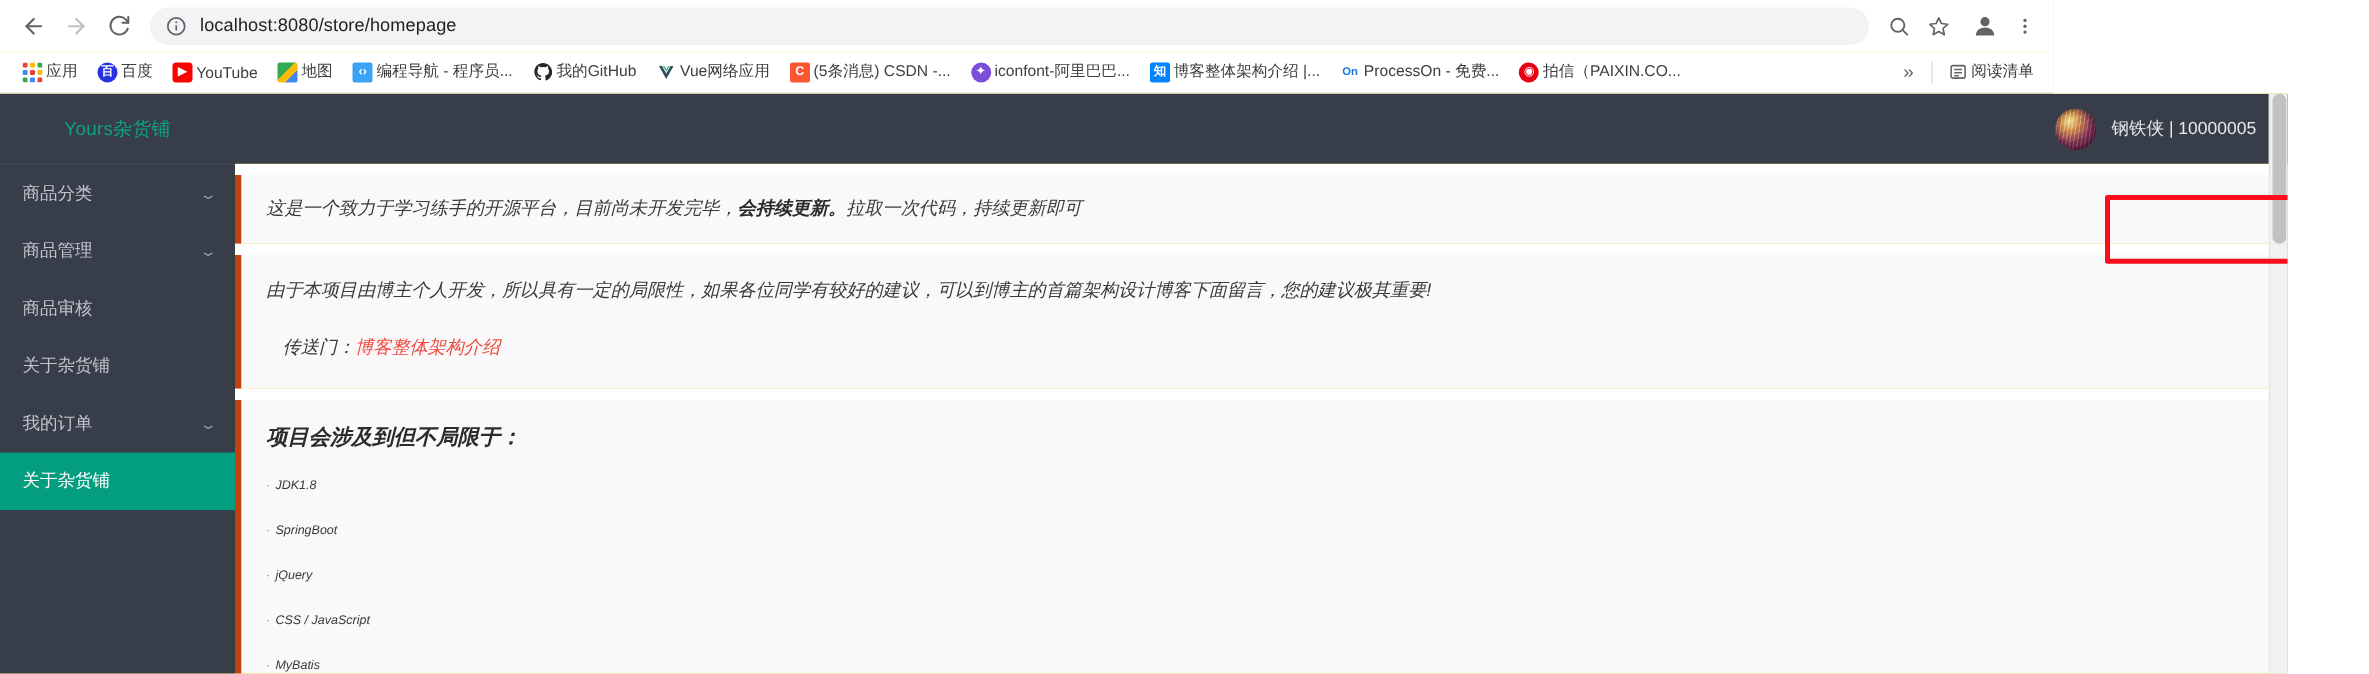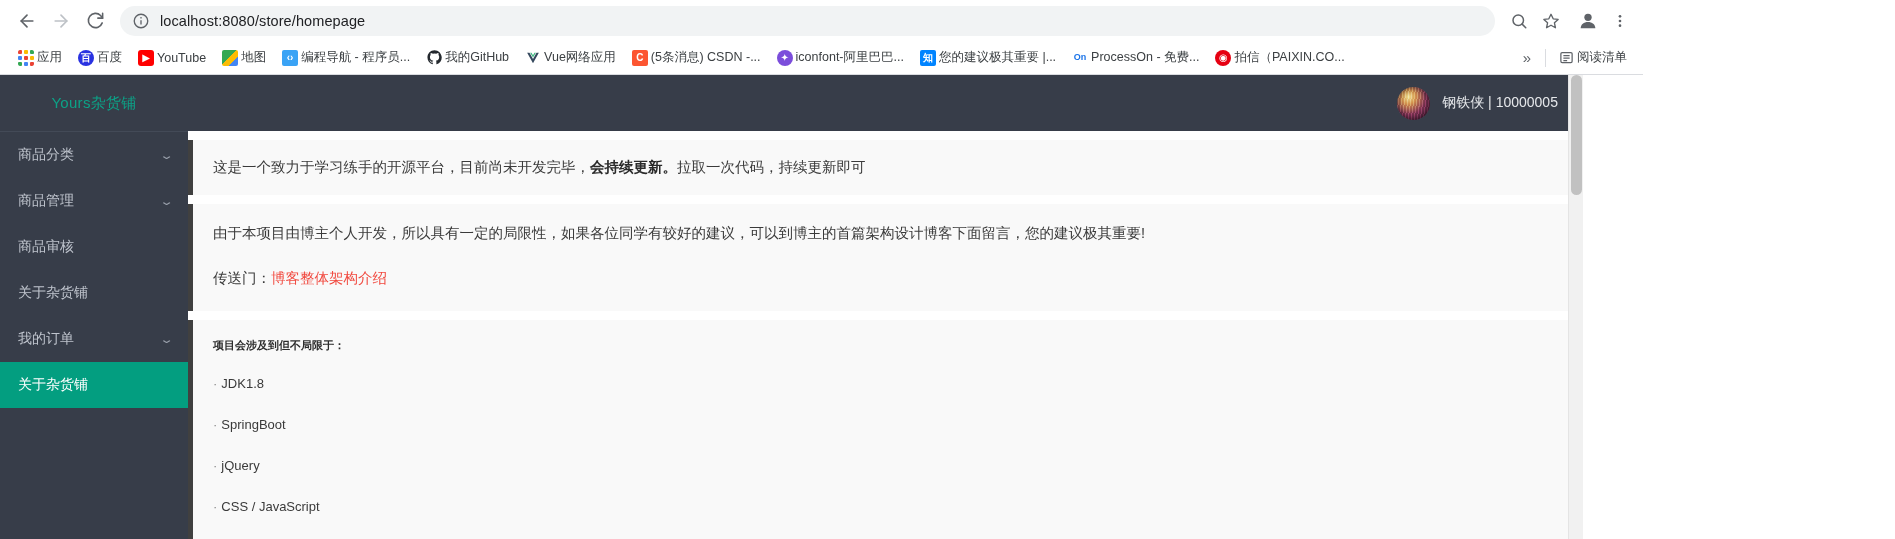--- a/index.html
+++ b/index.html
@@ -151,21 +151,21 @@
   #bm-divider {
     width: 1px; height: 18px;
     background: #dadce0;
     flex: none;
     margin: 0 4px;
   }
 
   
   #page {
     position: relative;
-    width: 1583px;
+    width: 1830px;
     height: 464px;
     background: #eab308;
     display: flex;
     overflow: hidden;
   }
 
   
   #sidebar {
     width: 188px;
     flex: none;
@@ -280,46 +280,47 @@
   
   #main {
     padding: 0;
     height: 408px;
     position: relative;
     overflow: hidden;
   }
 
   .alert {
     background: #f9f9f9;
-    border-left: 5px solid #404040;
+    border-left: 5px solid #c2410c;
     margin: 0 0 0 0;
     padding: 14px 20px;
+    font-style: italic;
   }
   .alert + .alert-spacer { height: 9px; background: #ffffff; }
 
   .alert-text {
     font-size: 14.5px;
     color: #3a3a3a;
     line-height: 1.6;
   }
   .alert-text b { font-weight: bold; color: #2b2b2b; }
-  .alert-line2 { margin-top: 22px; }
+  .alert-line2 { margin-top: 22px; margin-left: 13px; }
   .link-red {
     color: #f1493f;
     text-decoration: none;
     cursor: pointer;
   }
   .alert-title {
-    font-size: 11px;
+    font-size: 17px;
     font-weight: bold;
     color: #2b2b2b;
     margin-bottom: 9px;
   }
   .bullet-row {
-    font-size: 13px;
+    font-size: 10px;
     color: #3a3a3a;
     line-height: 1.62;
     white-space: nowrap;
     margin-top: 20px;
   }
   .bullet-row .dot { color: #8a8a8a; margin-right: 4px; }
 
   
   #page-scrollbar {
     position: absolute;
@@ -474,21 +475,21 @@
       <span class="bm-label">(5条消息) CSDN -...</span>
     </div>
 
     <div class="bm">
       <span class="bm-ico ico-iconfont">✦</span>
       <span class="bm-label">iconfont-阿里巴巴...</span>
     </div>
 
     <div class="bm">
       <span class="bm-ico ico-zhihu">知</span>
-      <span class="bm-label">您的建议极其重要 |...</span>
+      <span class="bm-label">博客整体架构介绍 |...</span>
     </div>
 
     <div class="bm">
       <span class="bm-ico ico-processon">On</span>
       <span class="bm-label">ProcessOn - 免费...</span>
     </div>
 
     <div class="bm">
       <span class="bm-ico ico-paixin">◉</span>
       <span class="bm-label">拍信（PAIXIN.CO...</span>

